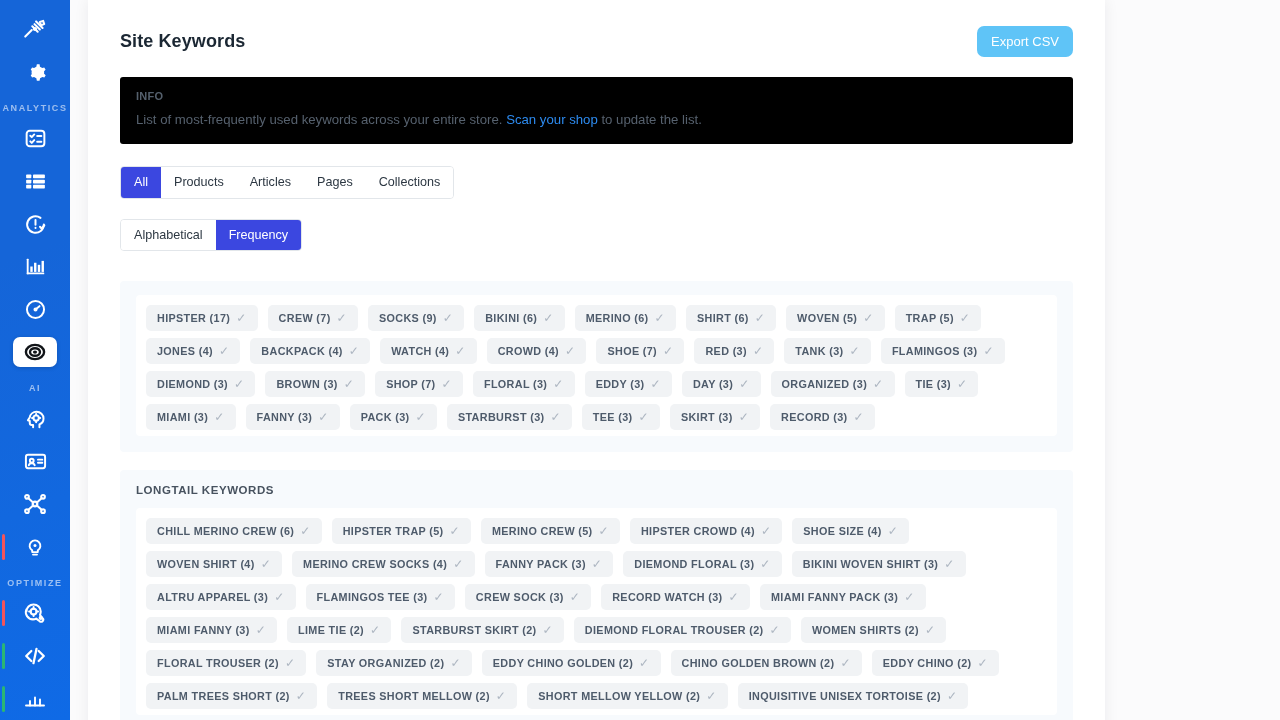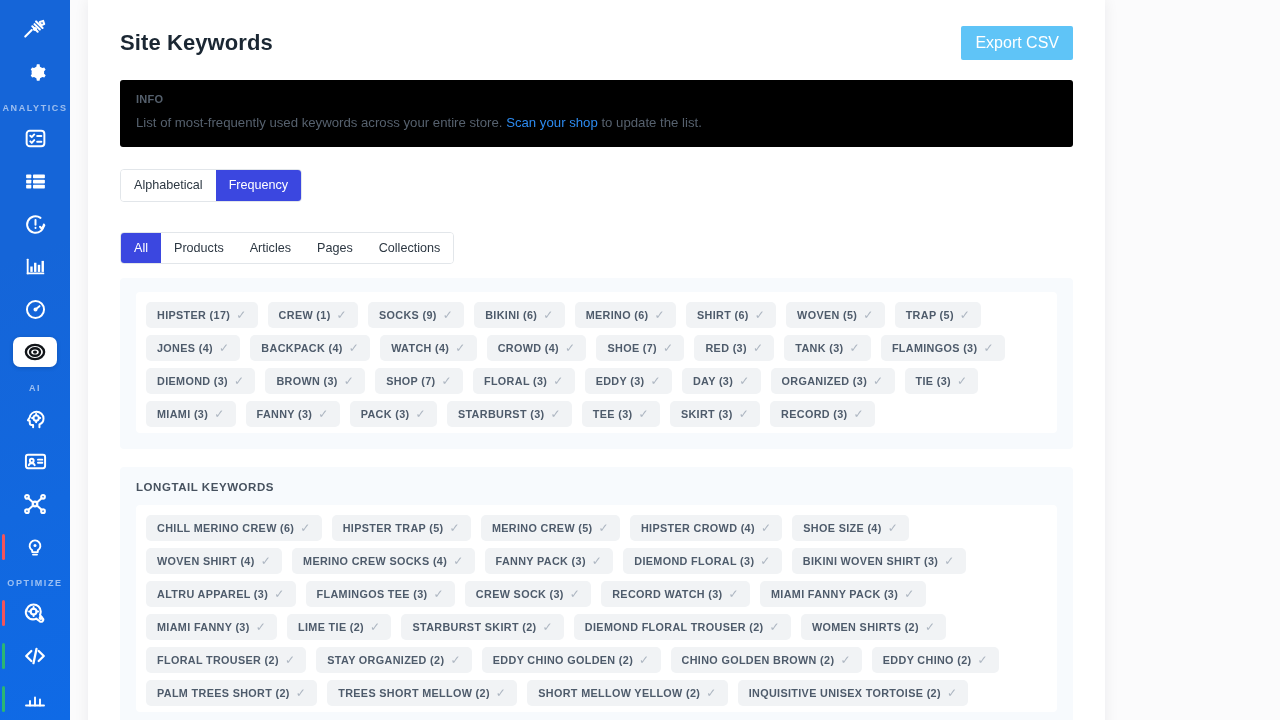--- a/index.html
+++ b/index.html
@@ -58,27 +58,27 @@
     box-shadow: 0 0 14px rgba(16,24,40,.07);
   }
   #page-inner { padding: 22px 32px 0 32px; }
 
   
   .page-head {
     display: flex; align-items: center; justify-content: space-between;
     padding: 4px 0 20px 0;
   }
   #page-title {
-    font-size: 22px; font-weight: 700; color: #1b2733; letter-spacing: .1px;
+    font-size: 18px; font-weight: 700; color: #1b2733; letter-spacing: .1px;
   }
   #export-btn {
     background: #5fc4f7; color: #ffffff;
-    border: none; border-radius: 2px;
+    border: none; border-radius: 7px;
     font-family: "Liberation Sans", sans-serif;
-    font-size: 16px; font-weight: 400;
+    font-size: 13px; font-weight: 400;
     padding: 9px 14px; cursor: pointer;
     line-height: 1;
   }
 
   
   #info-banner {
     background: #000000;
     border-radius: 3px;
     padding: 13px 16px 15px 16px;
     margin-bottom: 22px;
@@ -351,46 +351,46 @@
       <button id="export-btn">Export CSV</button>
     </div>
 
     <div id="info-banner">
       <div id="info-label">INFO</div>
       <div id="info-text">
         <span>List of most-frequently used keywords across your entire store. </span><a id="info-link" href="#">Scan your shop</a><span> to update the list.</span>
       </div>
     </div>
 
-    <div class="group-row second">
-      <div class="btn-group" id="sort-tabs">
-          <button class="gbtn">Alphabetical</button>
-          <button class="gbtn active">Frequency</button>
-        </div>
-    </div>
-
     <div class="group-row">
       <div class="btn-group" id="type-tabs">
           <button class="gbtn active">All</button>
           <button class="gbtn">Products</button>
           <button class="gbtn">Articles</button>
           <button class="gbtn">Pages</button>
           <button class="gbtn">Collections</button>
         </div>
     </div>
 
+    <div class="group-row second">
+      <div class="btn-group" id="sort-tabs">
+          <button class="gbtn">Alphabetical</button>
+          <button class="gbtn active">Frequency</button>
+        </div>
+    </div>
+
     <div id="panels">
         <div class="panel">
           <div class="tag-box">
             <div class="tag">
               <span>HIPSTER (17)</span>
               <span class="check">✓</span>
             </div>
             <div class="tag">
-              <span>CREW (1)</span>
+              <span>CREW (7)</span>
               <span class="check">✓</span>
             </div>
             <div class="tag">
               <span>SOCKS (9)</span>
               <span class="check">✓</span>
             </div>
             <div class="tag">
               <span>BIKINI (6)</span>
               <span class="check">✓</span>
             </div>

